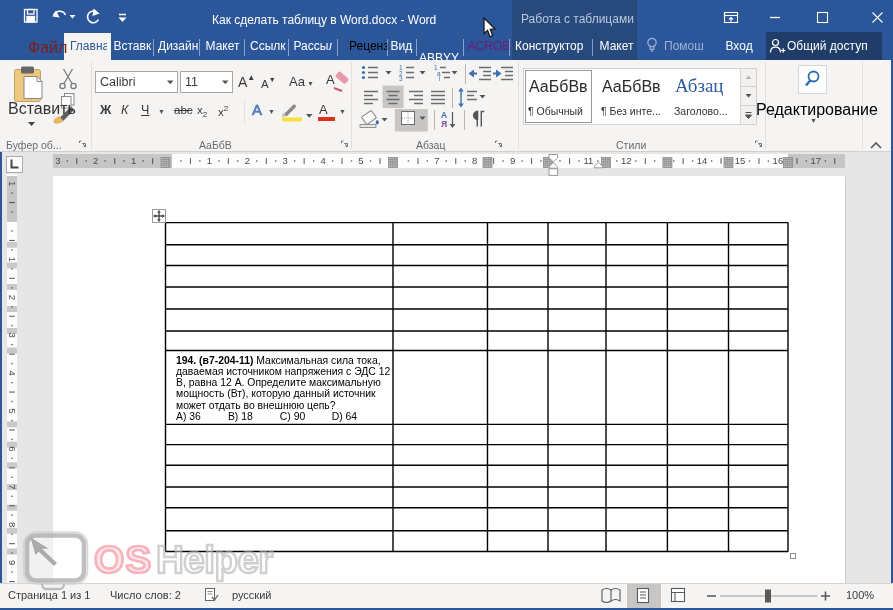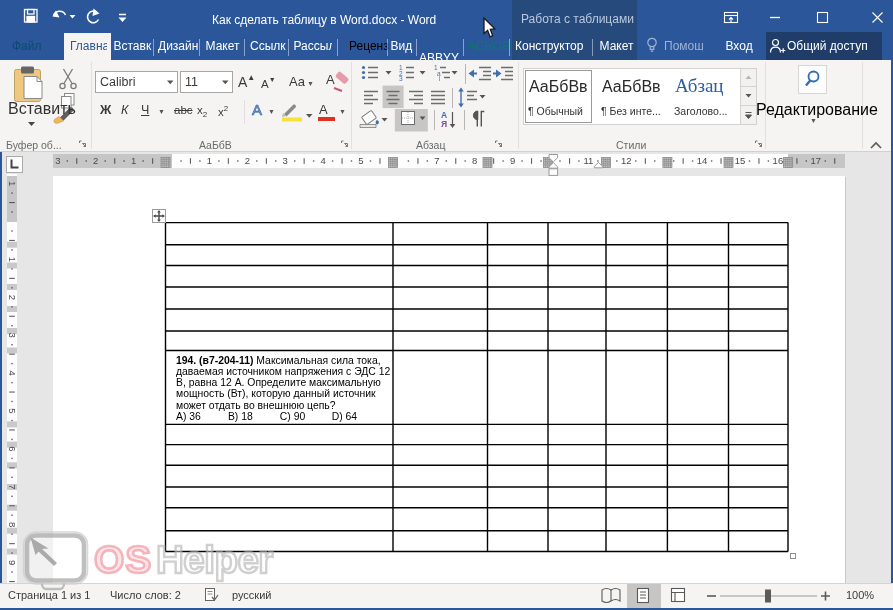--- a/index.html
+++ b/index.html
@@ -39,30 +39,30 @@
 <path d="M770 17.5 h10" stroke-width="1.3"></path>
 <rect x="817.5" y="12.5" width="10" height="10"></rect>
 <path d="M872.5 12.5 l10 10 M882.5 12.5 l-10 10"></path>
 </g>
 </svg>
 <svg class="a" style="left:482;top:17" width="16" height="25" viewBox="0 0 16 25">
 <path d="M2 1 L2 16.5 L5.6 13.3 L8 19.8 L10.7 18.7 L8.3 12.4 L13 12 Z" fill="#fff" stroke="#1a1a1a" stroke-width="1.3"></path>
 </svg>
 <div class="a" style="left:63.8px;top:32.5px;width:47px;height:27.5px;background:#f5f4f3"></div>
 <div class="a" style="left:70px;top:39px;font-size:12px;color:#2b579a;width:36.5px;overflow:hidden;white-space:nowrap">Главная</div>
-<div class="a" style="left:12px;top:39px;font-size:12px;color:#0c4a6e;font-weight:normal;white-space:nowrap">Файл</div>
+<div class="a" style="left:28px;top:39px;font-size:16px;color:#7f1d1d;font-weight:normal;white-space:nowrap">Файл</div>
 <div class="a" style="left:113.5px;top:39px;font-size:12px;color:#fff;font-weight:normal;white-space:nowrap">Вставк</div>
 <div class="a" style="left:158px;top:39px;font-size:12px;color:#fff;font-weight:normal;white-space:nowrap">Дизайн</div>
 <div class="a" style="left:205.5px;top:39px;font-size:12px;color:#fff;font-weight:normal;white-space:nowrap">Макет</div>
 <div class="a" style="left:250px;top:39px;font-size:12px;color:#fff;font-weight:normal;white-space:nowrap">Ссылк</div>
 <div class="a" style="left:293.5px;top:39px;font-size:12px;color:#fff;font-weight:normal;width:38px;overflow:hidden;white-space:nowrap">Рассыл</div>
 <div class="a" style="left:349px;top:39px;font-size:12px;color:#000000;font-weight:normal;white-space:nowrap">Реценз</div>
 <div class="a" style="left:390.5px;top:39px;font-size:12px;color:#fff;font-weight:normal;white-space:nowrap">Вид</div>
 <div class="a" style="left:419px;top:51px;font-size:12px;color:#fff;font-weight:normal;white-space:nowrap">ABBYY</div>
-<div class="a" style="left:467.5px;top:39px;font-size:12px;color:#0f766e;font-weight:normal;white-space:nowrap">ACROB</div>
+<div class="a" style="left:467.5px;top:39px;font-size:12px;color:#701a75;font-weight:normal;white-space:nowrap">ACROB</div>
 <div class="a" style="left:515px;top:39px;font-size:12px;color:#fff;font-weight:normal;white-space:nowrap">Конструктор</div>
 <div class="a" style="left:599.5px;top:39px;font-size:12px;color:#fff;font-weight:normal;white-space:nowrap">Макет</div>
 <div class="a" style="left:725.5px;top:39px;font-size:12px;color:#fff;font-weight:normal;white-space:nowrap">Вход</div>
 <div class="tabdiv" style="left:152.8px"></div>
 <div class="tabdiv" style="left:198.9px"></div>
 <div class="tabdiv" style="left:244.2px"></div>
 <div class="tabdiv" style="left:287.9px"></div>
 <div class="tabdiv" style="left:337.2px"></div>
 <div class="tabdiv" style="left:386.5px"></div>
 <div class="tabdiv" style="left:415.6px"></div>

